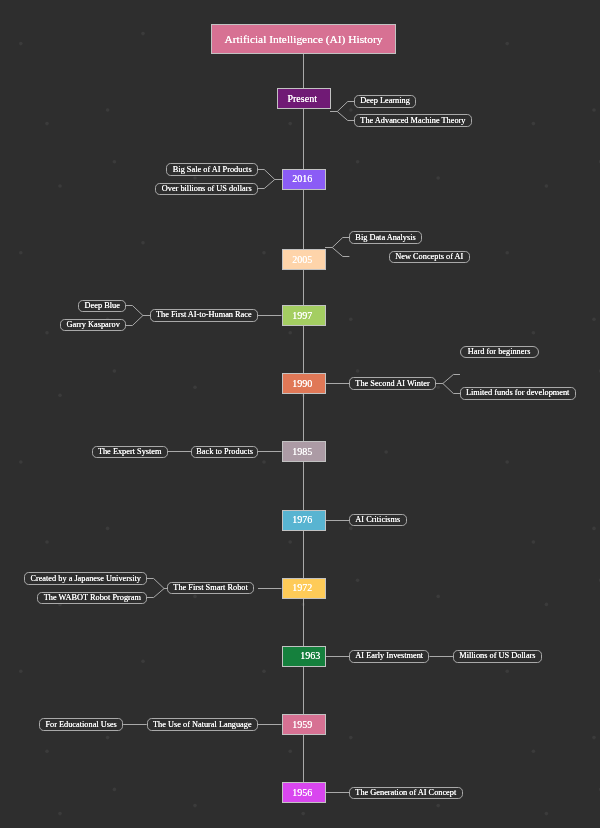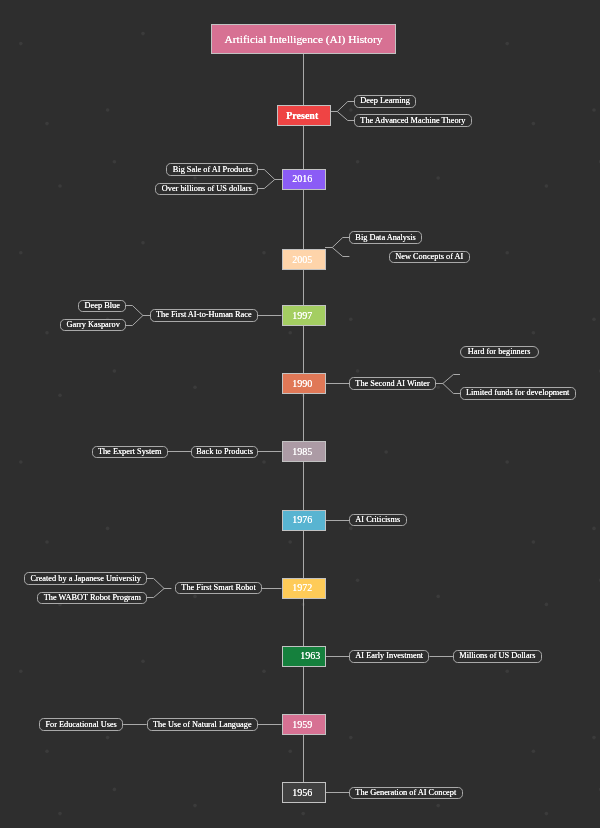--- a/index.html
+++ b/index.html
@@ -136,21 +136,21 @@
       <path d="M325.5 656.5 L349 656.5" stroke="#a9a9a9" stroke-width="1" fill="none"></path>
       <path d="M429.45 656.5 L452.95 656.5" stroke="#a9a9a9" stroke-width="1" fill="none"></path>
       <path d="M281.5 724.5 L258 724.5" stroke="#a9a9a9" stroke-width="1" fill="none"></path>
       <path d="M146.690625 724.5 L123.19062500000001 724.5" stroke="#a9a9a9" stroke-width="1" fill="none"></path>
       <path d="M325.5 792.5 L349 792.5" stroke="#a9a9a9" stroke-width="1" fill="none"></path>
     </svg>
   <div id="nodes">
       <div class="node title-node" style="left: 211px; top: 24px; width: 185px; height: 30px; background: rgb(215, 113, 147);">
         <span>Artificial Intelligence (AI) History</span>
       </div>
-      <div class="node year-node" style="left: 276.5px; top: 105px; width: 54px; height: 21px; background: #ef4444; font-weight: bold;">
+      <div class="node year-node" style="left: 276.5px; top: 88px; width: 54px; height: 21px; background: #701a75;">
         <span>Present</span>
       </div>
       <div class="leaf" style="left: 354px; top: 95.15px; width: 62.2313px; height: 12.4px;">
         <span>Deep Learning</span>
       </div>
       <div class="leaf" style="left: 354px; top: 114.45px; width: 117.841px; height: 12.4px;">
         <span>The Advanced Machine Theory</span>
       </div>
       <div class="node year-node" style="left: 281.5px; top: 168.67px; width: 44px; height: 21px; background: #8b5cf6;">
         <span>2016</span>
@@ -205,21 +205,21 @@
       </div>
       <div class="node year-node" style="left: 281.5px; top: 509.52px; width: 44px; height: 21px; background: rgb(88, 180, 209);">
         <span>1976</span>
       </div>
       <div class="leaf" style="left: 349px; top: 513.82px; width: 57.6531px; height: 12.4px;">
         <span>AI Criticisms</span>
       </div>
       <div class="node year-node" style="left: 281.5px; top: 577.69px; width: 44px; height: 21px; background: rgb(254, 203, 88);">
         <span>1972</span>
       </div>
-      <div class="leaf" style="left: 175px; top: 581.99px; width: 87.1531px; height: 12.4px;">
+      <div class="leaf" style="left: 167px; top: 581.99px; width: 87.1531px; height: 12.4px;">
         <span>The First Smart Robot</span>
       </div>
       <div class="leaf" style="left: 24.0531px; top: 572.34px; width: 123.294px; height: 12.4px;">
         <span>Created by a Japanese University</span>
       </div>
       <div class="leaf" style="left: 37.4594px; top: 591.64px; width: 109.888px; height: 12.4px;">
         <span>The WABOT Robot Program</span>
       </div>
       <div class="node year-node" style="left: 281.5px; top: 645.86px; width: 44px; height: 21px; background: #15803d; padding-left: 16px;">
         <span>1963</span>
@@ -232,20 +232,20 @@
       </div>
       <div class="node year-node" style="left: 281.5px; top: 714.03px; width: 44px; height: 21px; background: rgb(215, 113, 147);">
         <span>1959</span>
       </div>
       <div class="leaf" style="left: 146.691px; top: 718.33px; width: 111.309px; height: 12.4px;">
         <span>The Use of Natural Language</span>
       </div>
       <div class="leaf" style="left: 39.0531px; top: 718.33px; width: 84.1375px; height: 12.4px;">
         <span>For Educational Uses</span>
       </div>
-      <div class="node year-node" style="left: 281.5px; top: 782.2px; width: 44px; height: 21px; background: #404040;">
+      <div class="node year-node" style="left: 281.5px; top: 782.2px; width: 44px; height: 21px; background: #d946ef;">
         <span>1956</span>
       </div>
       <div class="leaf" style="left: 349px; top: 786.5px; width: 113.622px; height: 12.4px;">
         <span>The Generation of AI Concept</span>
       </div>
     </div>
 </div>
 
 </body></html>

